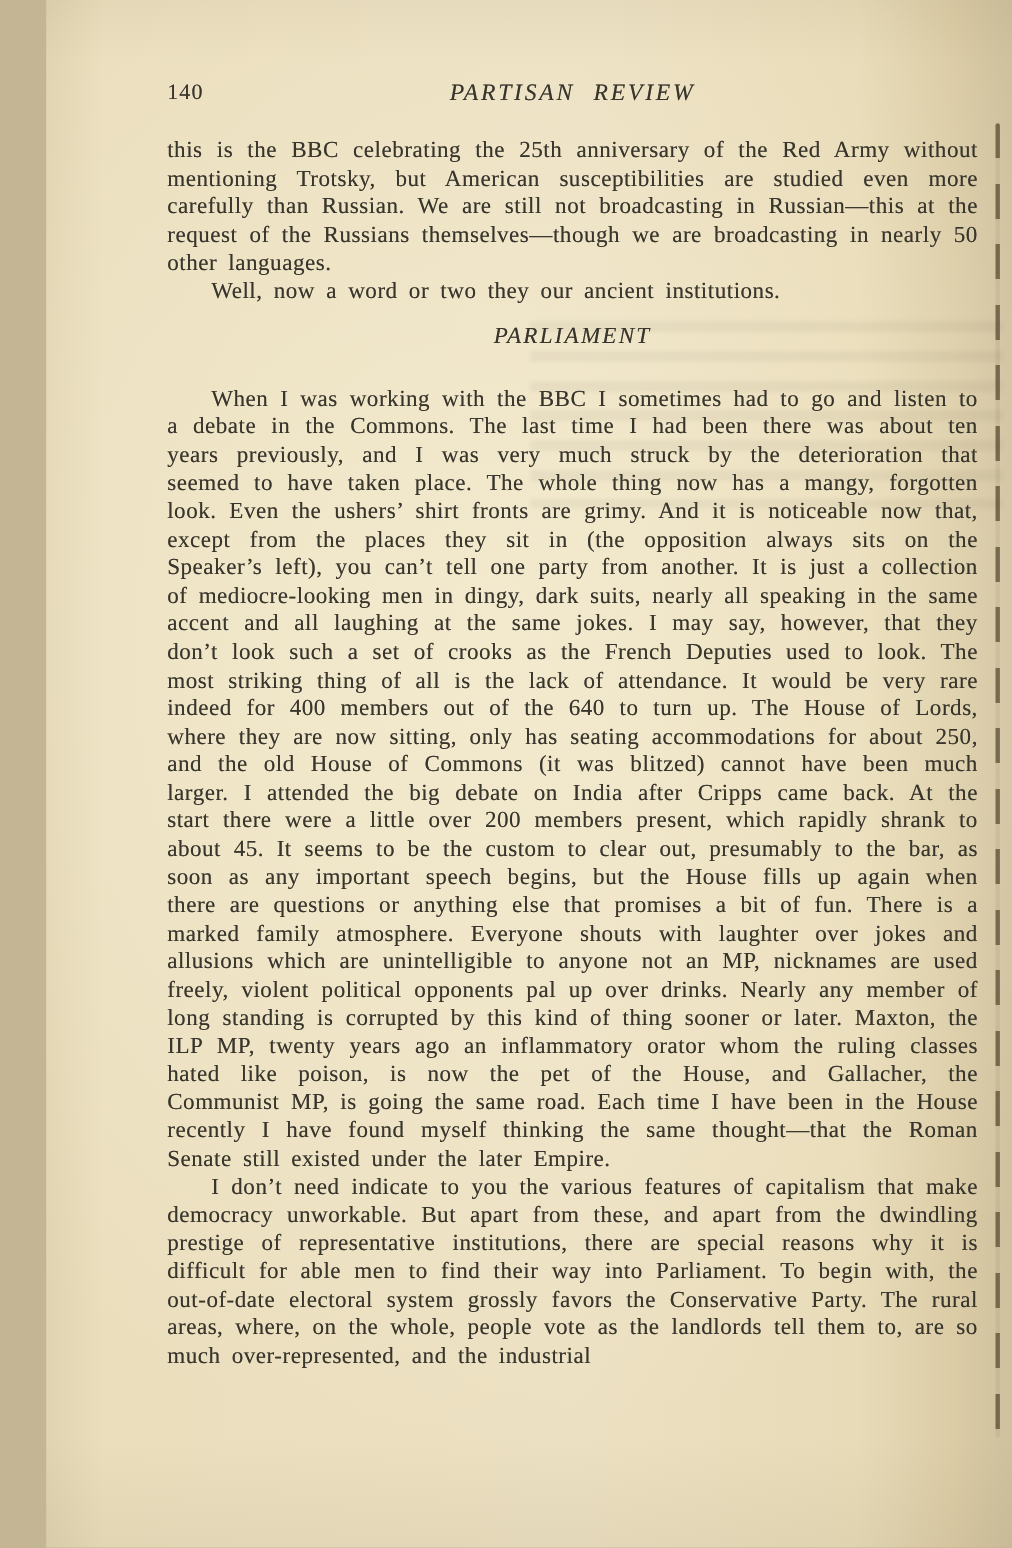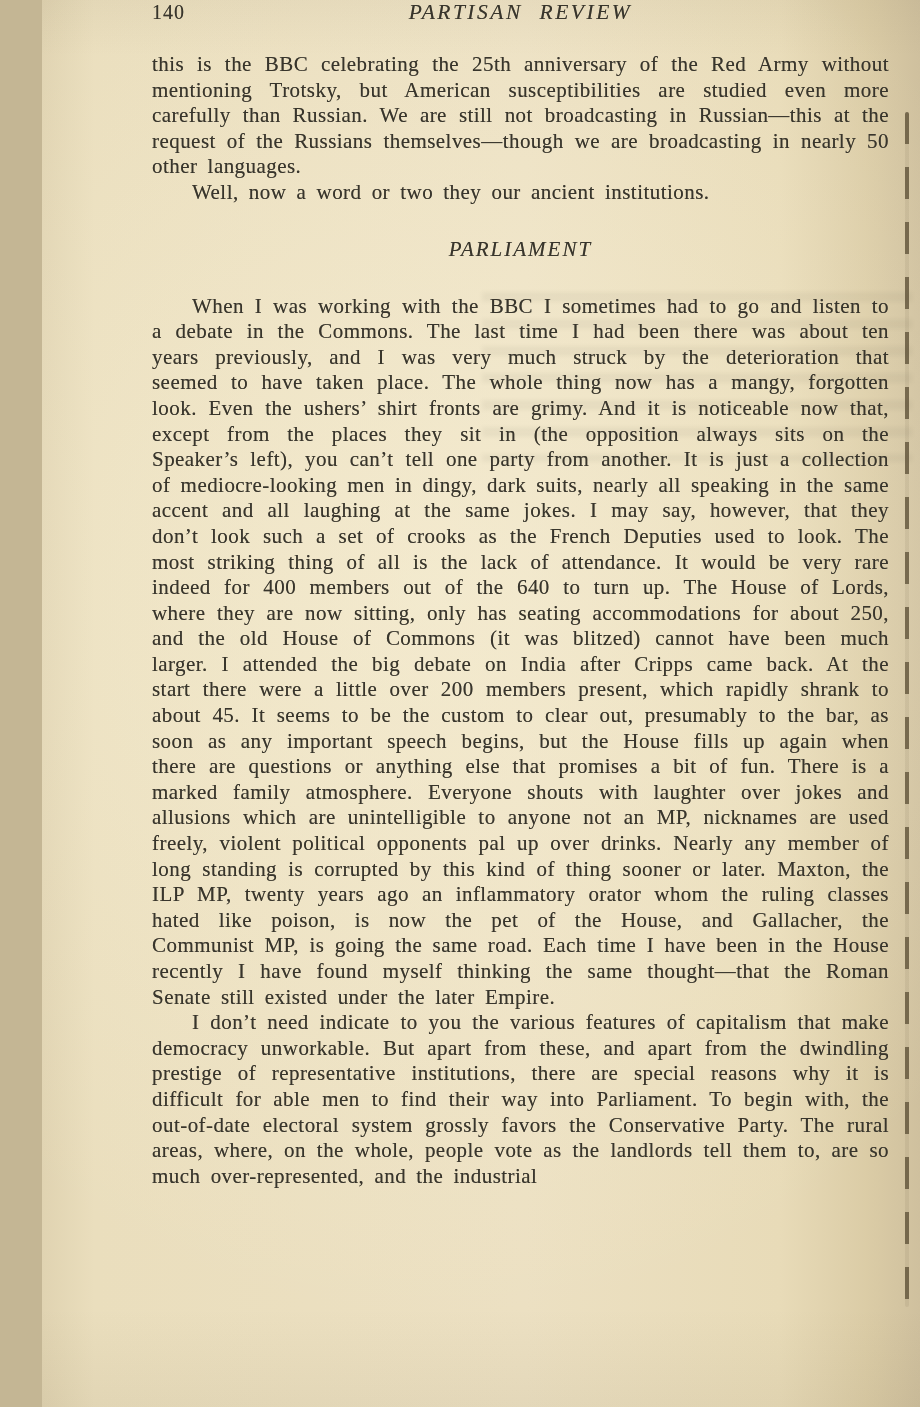--- a/index.html
+++ b/index.html
@@ -73,20 +73,21 @@
     color: #38352c;
     font-size: 21px;
     line-height: 25.6px;
     text-align: justify;
     letter-spacing: 0.45px;
     word-spacing: 4.5px;
     text-shadow: 0 0 0.5px rgba(56,53,44,0.55);
   }
   .page-header {
     position: relative;
+    margin-top: 72px;
     height: 26px;
     margin-bottom: 26px;
   }
   .page-number {
     position: absolute;
     left: 0; top: 0;
     font-size: 20px;
     letter-spacing: 1px;
     font-style: normal;
   }
@@ -98,21 +99,21 @@
     letter-spacing: 2.5px;
     word-spacing: 9px;
   }
   p.body-para {
     margin: 0;
   }
   p.indent {
     text-indent: 40px;
   }
   h2.section-heading {
-    margin: 30px 0 31px 0;
+    margin: 14px 0 31px 0;
     text-align: center;
     font-style: italic;
     font-weight: normal;
     font-size: 21px;
     line-height: 27px;
     letter-spacing: 2px;
     word-spacing: 2px;
   }
 </style>
 </head>

